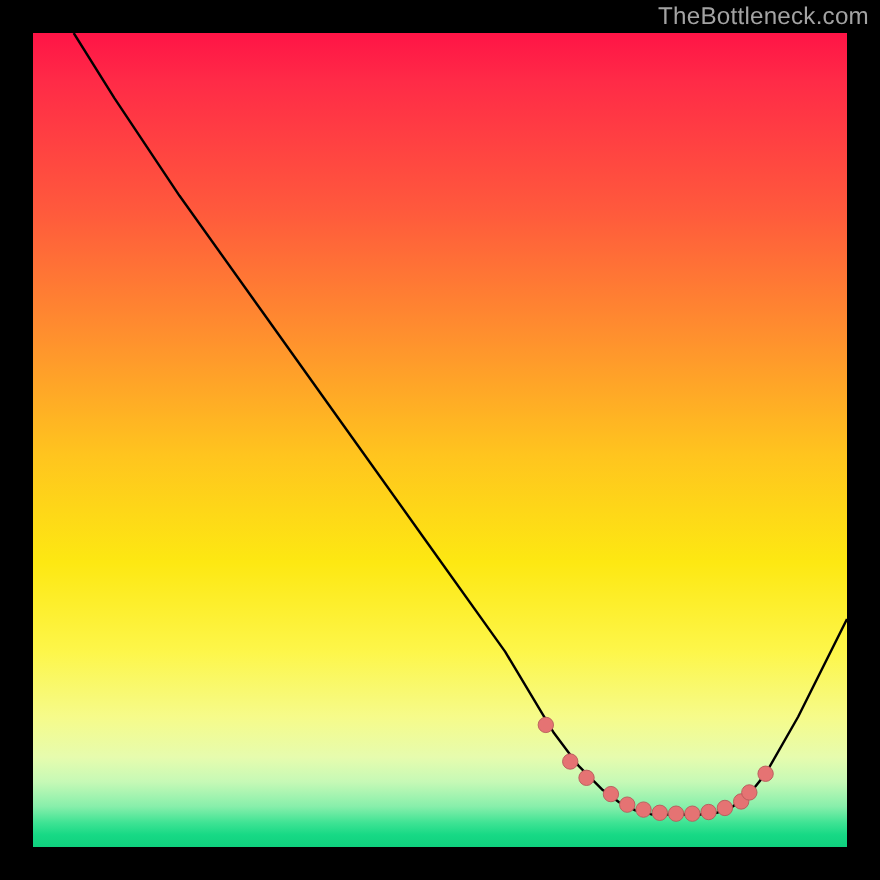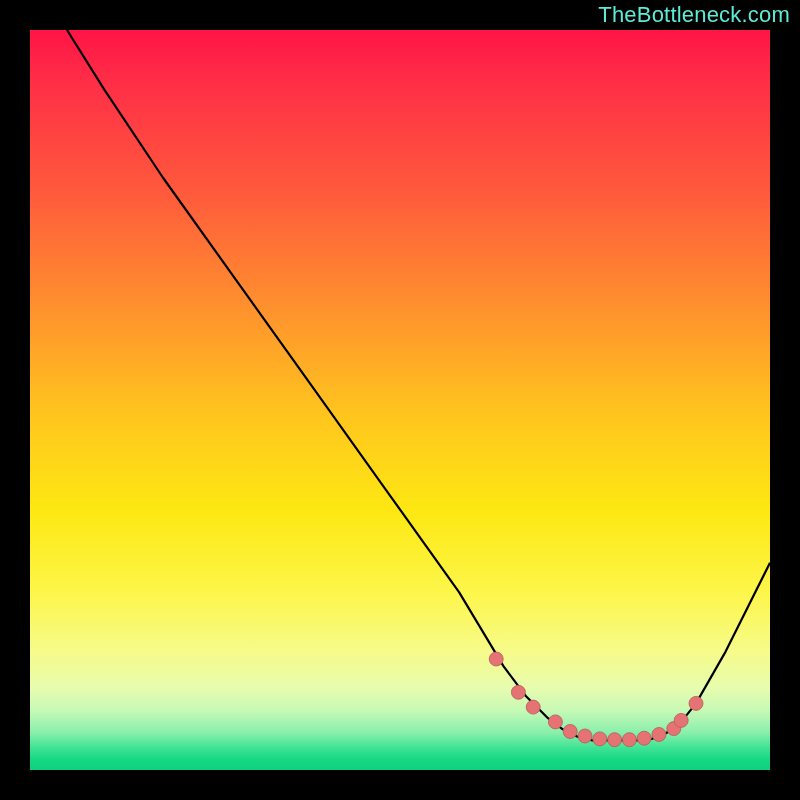--- a/index.html
+++ b/index.html
@@ -14,21 +14,21 @@
   .frame {
     position: relative;
     width: 800px;
     height: 800px;
     background: #000;
   }
   .watermark {
     position: absolute;
     top: 2px;
     right: 10px;
-    color: #5eead4;
+    color: #a3a3a3;
     font-size: 22px;
     font-weight: 500;
     letter-spacing: 0.2px;
     z-index: 20;
   }
   .plot {
     position: absolute;
     left: 30px;
     top: 30px;
     width: 740px;

